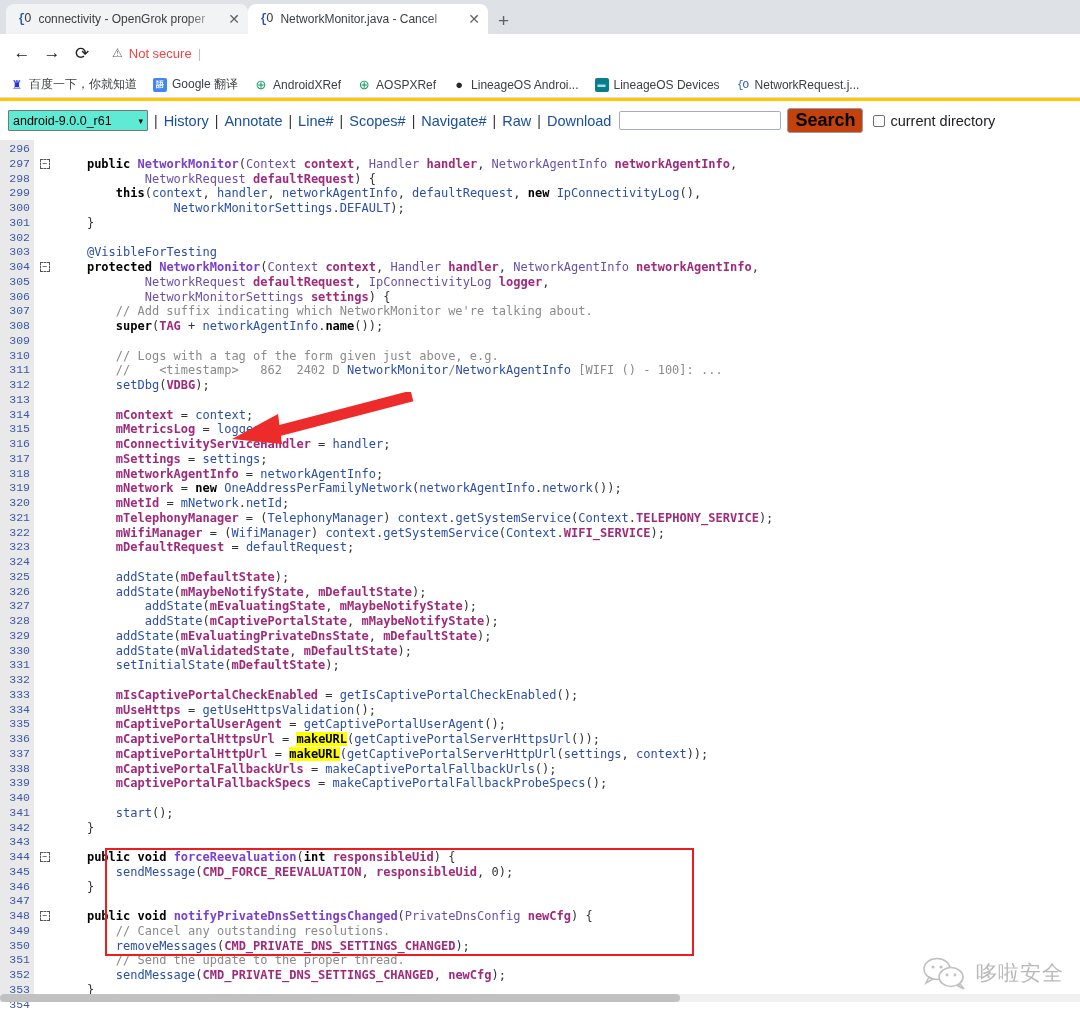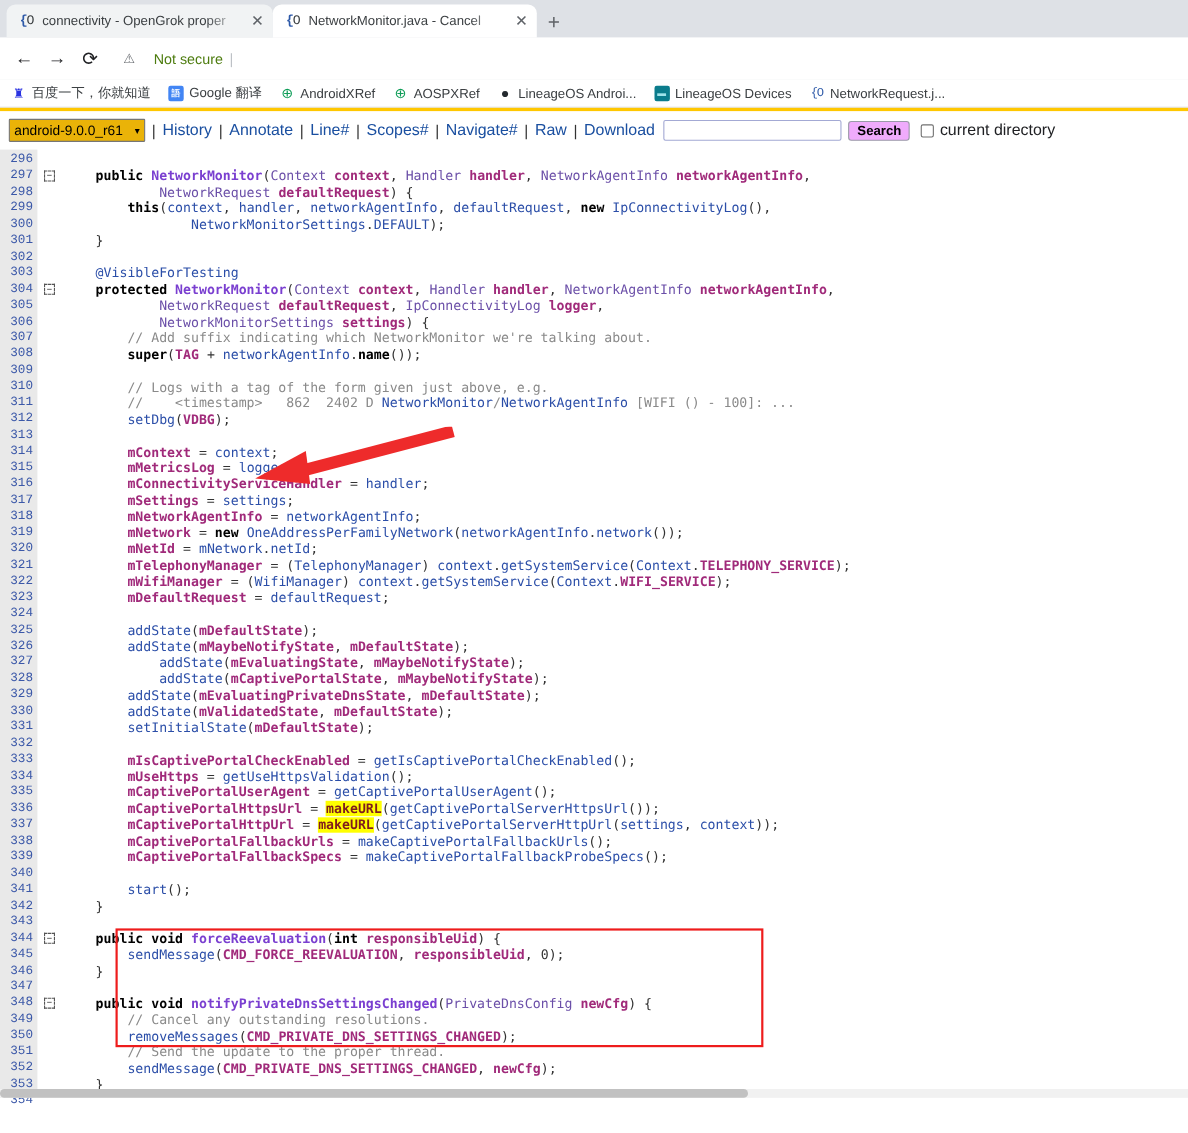--- a/index.html
+++ b/index.html
@@ -32,21 +32,21 @@
   .newtab { font-size:19px; color:#5f6368; margin:0 0 4px 10px; line-height:1; }
 
   .toolbar { height:38px; background:#ffffff; display:flex; align-items:center; padding:0 8px; gap:2px; }
   .navbtn { width:28px; height:28px; display:flex; align-items:center; justify-content:center;
             color:#202124; font-size:17px; }
   .omnibox {
     flex:1 1 auto; height:26px; display:flex; align-items:center; gap:6px;
     padding:0 8px; margin-left:6px; font-size:13.5px; color:#202124; overflow:hidden; white-space:nowrap;
   }
   .warn-ico { color:#5f6368; font-size:12px; }
-  .notsecure { color:#4d7c0f; font-size:13px;margin-left:11px; }
+  .notsecure { color:#ef4444; font-size:13px; }
   .omnisep { color:#bdc1c6; }
   .urltext { font-size:13.5px; color:#202124; letter-spacing:-0.1px; }
   .urltext .dom { color:#202124; }
   .urltext .path { color:#5f6368; }
 
   .bookmarks { height:26px; background:#ffffff; display:flex; align-items:center; gap:16px; padding:0 10px;
                font-size:12px; color:#3c4043; white-space:nowrap; border-bottom:1px solid #dadce0; }
   .bm { display:flex; align-items:center; gap:5px; }
   .bm .bi { width:14px; height:14px; display:inline-flex; align-items:center; justify-content:center;
             font-size:10px; border-radius:2px; flex:0 0 auto; }
@@ -58,30 +58,30 @@
   .bi.og { font-family:"Liberation Mono", monospace; color:#2d59a8; font-size:11px; letter-spacing:-1px; }
 
   
   .page { background:#ffffff; }
   .xrefbar { font-family:"DejaVu Sans Mono","Liberation Mono",monospace; font-size:12.5px;
              color:#000; padding:9px 8px 8px 8px; }
   .ruler { height:3px; background:#ffc700; }
   .menubar { display:flex; align-items:center; gap:0px; padding:7px 6px 7px 8px; font-size:14px; }
   .verselect {
     font-family:"Liberation Sans",sans-serif; font-size:12.5px; color:#000;
-    border:1px solid #767676; background:#eab308; height:21px; padding:0 4px; width:124px;
+    border:1px solid #767676; background:#5eead4; height:21px; padding:0 4px; width:140px;
     display:flex; align-items:center; justify-content:space-between; border-radius:1px;
   }
   .verselect .cv { font-size:12.5px; }
   .verselect .arrow { font-size:9px; }
   .msep { color:#333; padding:0 6px; }
   .mlink { color:#1a4fa0; font-size:14.5px; }
   .searchbox { width:162px; height:19px; border:1px solid #a3a9d4; background:#fff; margin-left:8px; border-radius:2px; }
-  .searchbtn { margin-left:6px; background:#f0abfc; border:1px solid #9a9aa8; border-radius:3px;
-               font-size:12px; font-weight:bold; color:#000; padding:1px 7px; }
+  .searchbtn { margin-left:6px; background:#c2410c; border:1px solid #9a9aa8; border-radius:3px;
+               font-size:18px; font-weight:bold; color:#000; padding:1px 7px; }
   .chk { width:12px; height:12px; border:1px solid #707070; background:#fff; border-radius:2px;
          display:inline-block; margin-left:10px; vertical-align:-2px; }
   .chklbl { font-size:14.5px; color:#202124; margin-left:5px; }
 
   
   .codewrap { position:relative; }
   .gutter { position:absolute; left:0; top:0; width:34px; height:100%; background:#e9e9e9; }
   .code {
     position:relative; font-family:"DejaVu Sans Mono","Liberation Mono",monospace;
     font-size:12px; line-height:14.75px; white-space:pre; padding-top:2px;
@@ -94,21 +94,21 @@
   .txt { display:inline-block; margin-left:58px; }
 
   
   .kw   { color:#000000; font-weight:bold; }
   .typ  { color:#7a3fd0; font-weight:bold; }
   .ty2  { color:#6b4fa8; }
   .var  { color:#a02a7a; font-weight:bold; }
   .mth  { color:#2b4ea8; }
   .cmt  { color:#8a8a8a; }
   .pun  { color:#333; }
-  .hl   { background:#ffff00; color:#7f1d1d; font-weight:bold;margin-top:48px; }
+  .hl   { background:#ffff00; color:#000000; font-weight:bold;margin-top:48px; }
 
   
   .redbox { position:absolute; border:2px solid #ee1c1c; pointer-events:none; }
 
   
   .arrowbox { position:absolute; pointer-events:none; }
 
   
   .watermark { position:absolute; right:16px; bottom:12px; display:flex; align-items:center; gap:8px;
                opacity:.62; }
@@ -215,18 +215,31 @@
 
     <div class="redbox" id="redbox" style="left: 105px; top: 708px; width: 589px; height: 108px; border-color: rgb(238, 28, 28);"></div>
 
     <svg class="arrowbox" id="redarrow" width="200" height="60" style="left:222px; top:252px;" viewBox="0 0 200 60">
       <g id="arrowg">
         <path d="M 190 4 L 52 40" stroke="#ee2b2b" stroke-width="11" stroke-linecap="butt"></path>
         <path d="M 10 47 L 56 22 L 60 52 Z" fill="#ee2b2b"></path>
       </g>
     </svg>
 
+    <div class="watermark">
+      <svg width="46" height="34" viewBox="0 0 46 34">
+        <ellipse cx="15" cy="13" rx="13" ry="10.5" fill="none" stroke="#9a9a9a" stroke-width="1.6"></ellipse>
+        <path d="M7 21 L4 27 L11 23 Z" fill="none" stroke="#9a9a9a" stroke-width="1.6"></path>
+        <circle cx="11" cy="11" r="1.6" fill="#9a9a9a"></circle>
+        <circle cx="19" cy="11" r="1.6" fill="#9a9a9a"></circle>
+        <ellipse cx="29" cy="21" rx="12" ry="9.5" fill="#ffffff" stroke="#9a9a9a" stroke-width="1.6"></ellipse>
+        <path d="M38 28 L42 33 L36 30 Z" fill="#ffffff" stroke="#9a9a9a" stroke-width="1.6"></path>
+        <circle cx="25" cy="19" r="1.4" fill="#9a9a9a"></circle>
+        <circle cx="33" cy="19" r="1.4" fill="#9a9a9a"></circle>
+      </svg>
+      <span class="wm-text">哆啦安全</span>
+    </div>
 
     <div class="scrollbar-x">
         <i></i>
       </div>
   </div>
 </div>
 
 </body></html>

